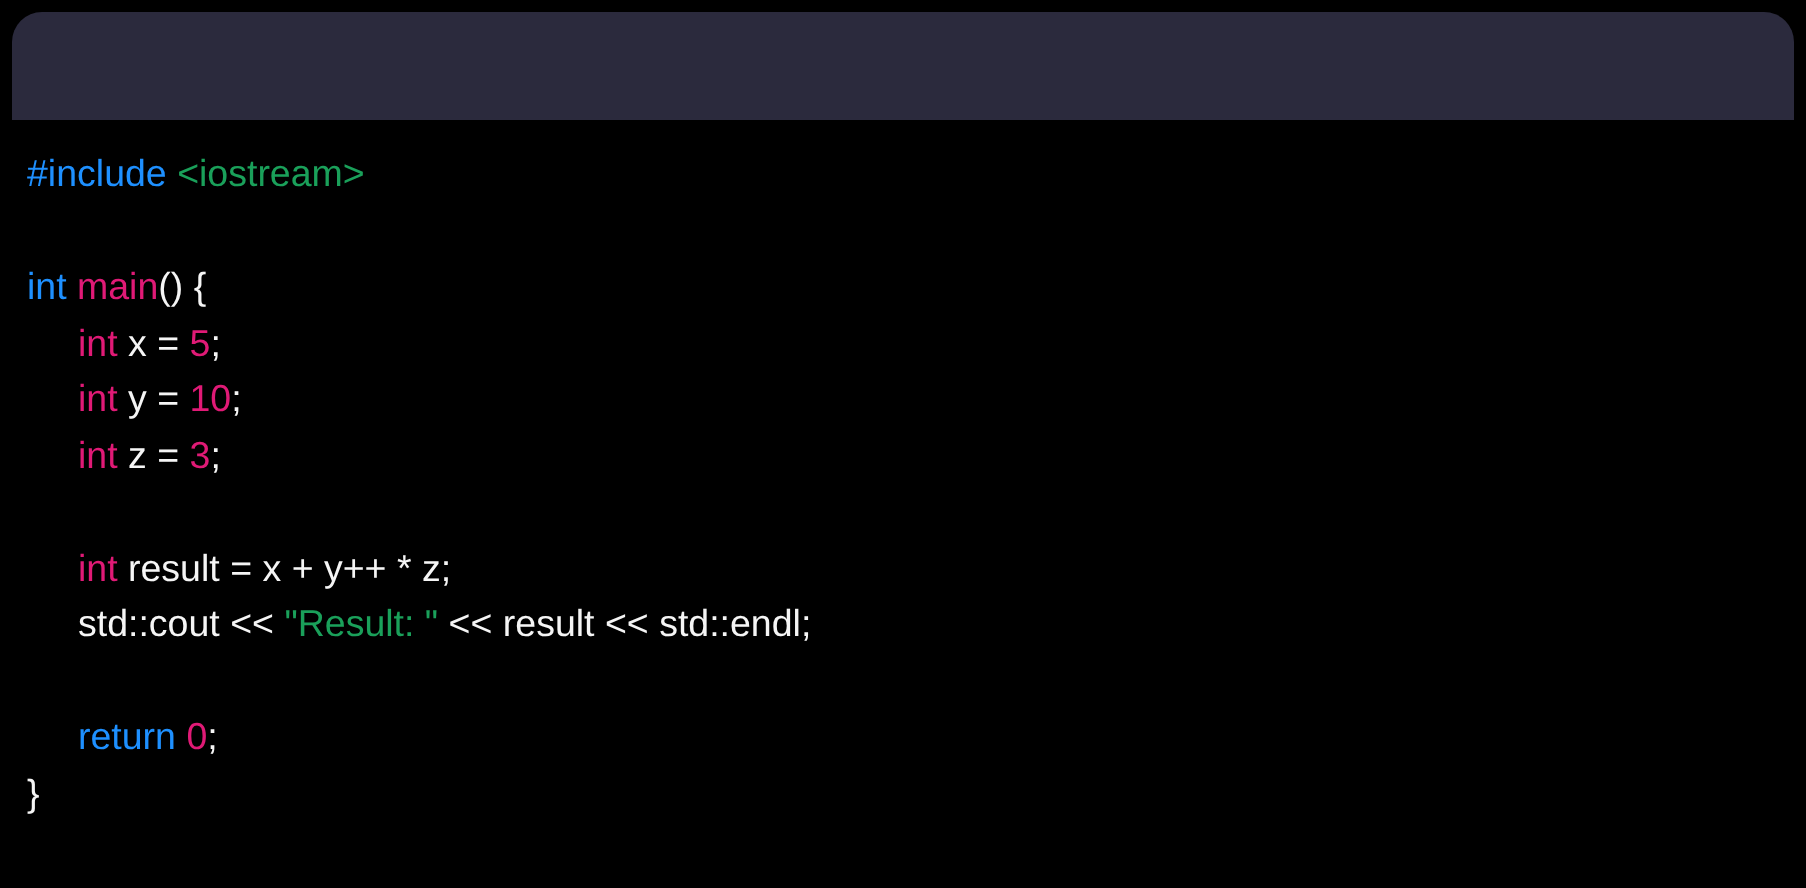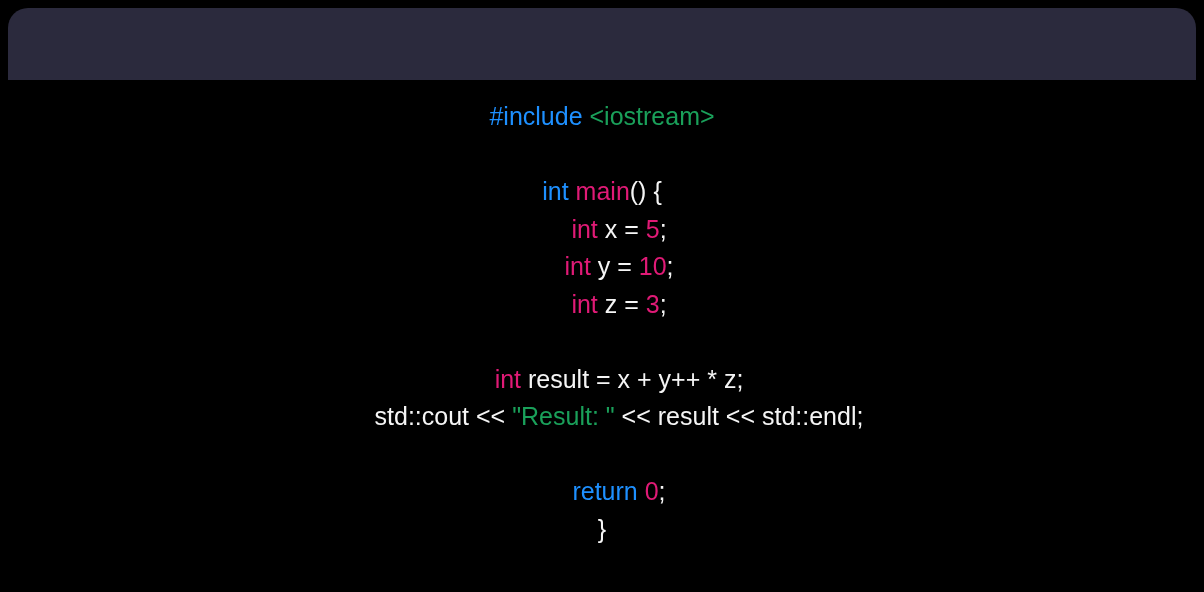--- a/index.html
+++ b/index.html
@@ -24,21 +24,20 @@
       border-radius: 20px 20px 0 0;
       margin: 8px 8px 0 8px;
     }
     .code-block {
       padding: 18px 18px 0 18px;
       font-size: 25px;
       line-height: 1.5;
       font-family: 'Segoe UI', Arial, sans-serif;
       color: #f5f5f5;
       white-space: pre;
-      text-align: center;
     }
     .tok-preproc { color: #1e90ff; }
     .tok-include { color: #1aa05a; }
     .tok-keyword { color: #1e90ff; }
     .tok-type { color: #e01a76; }
     .tok-func { color: #e01a76; }
     .tok-string { color: #1aa05a; }
     .tok-number { color: #e01a76; }
     .tok-default { color: #f5f5f5; }
     .indent { display: inline-block; width: 34px; }

